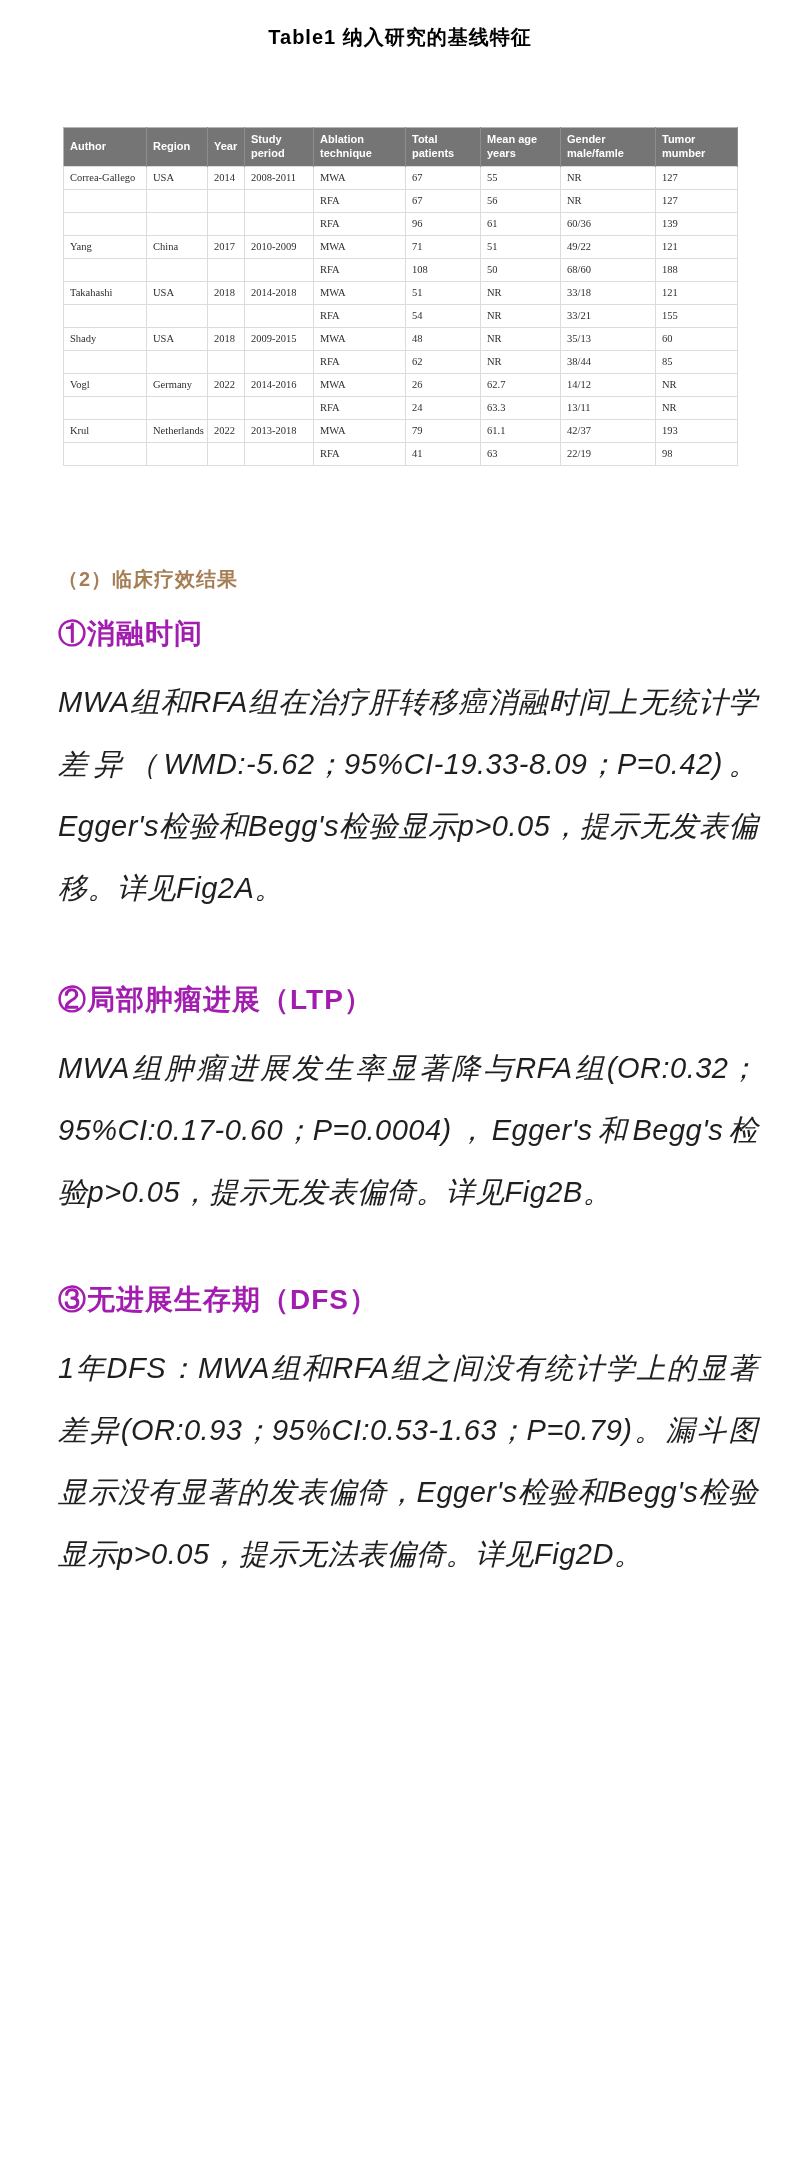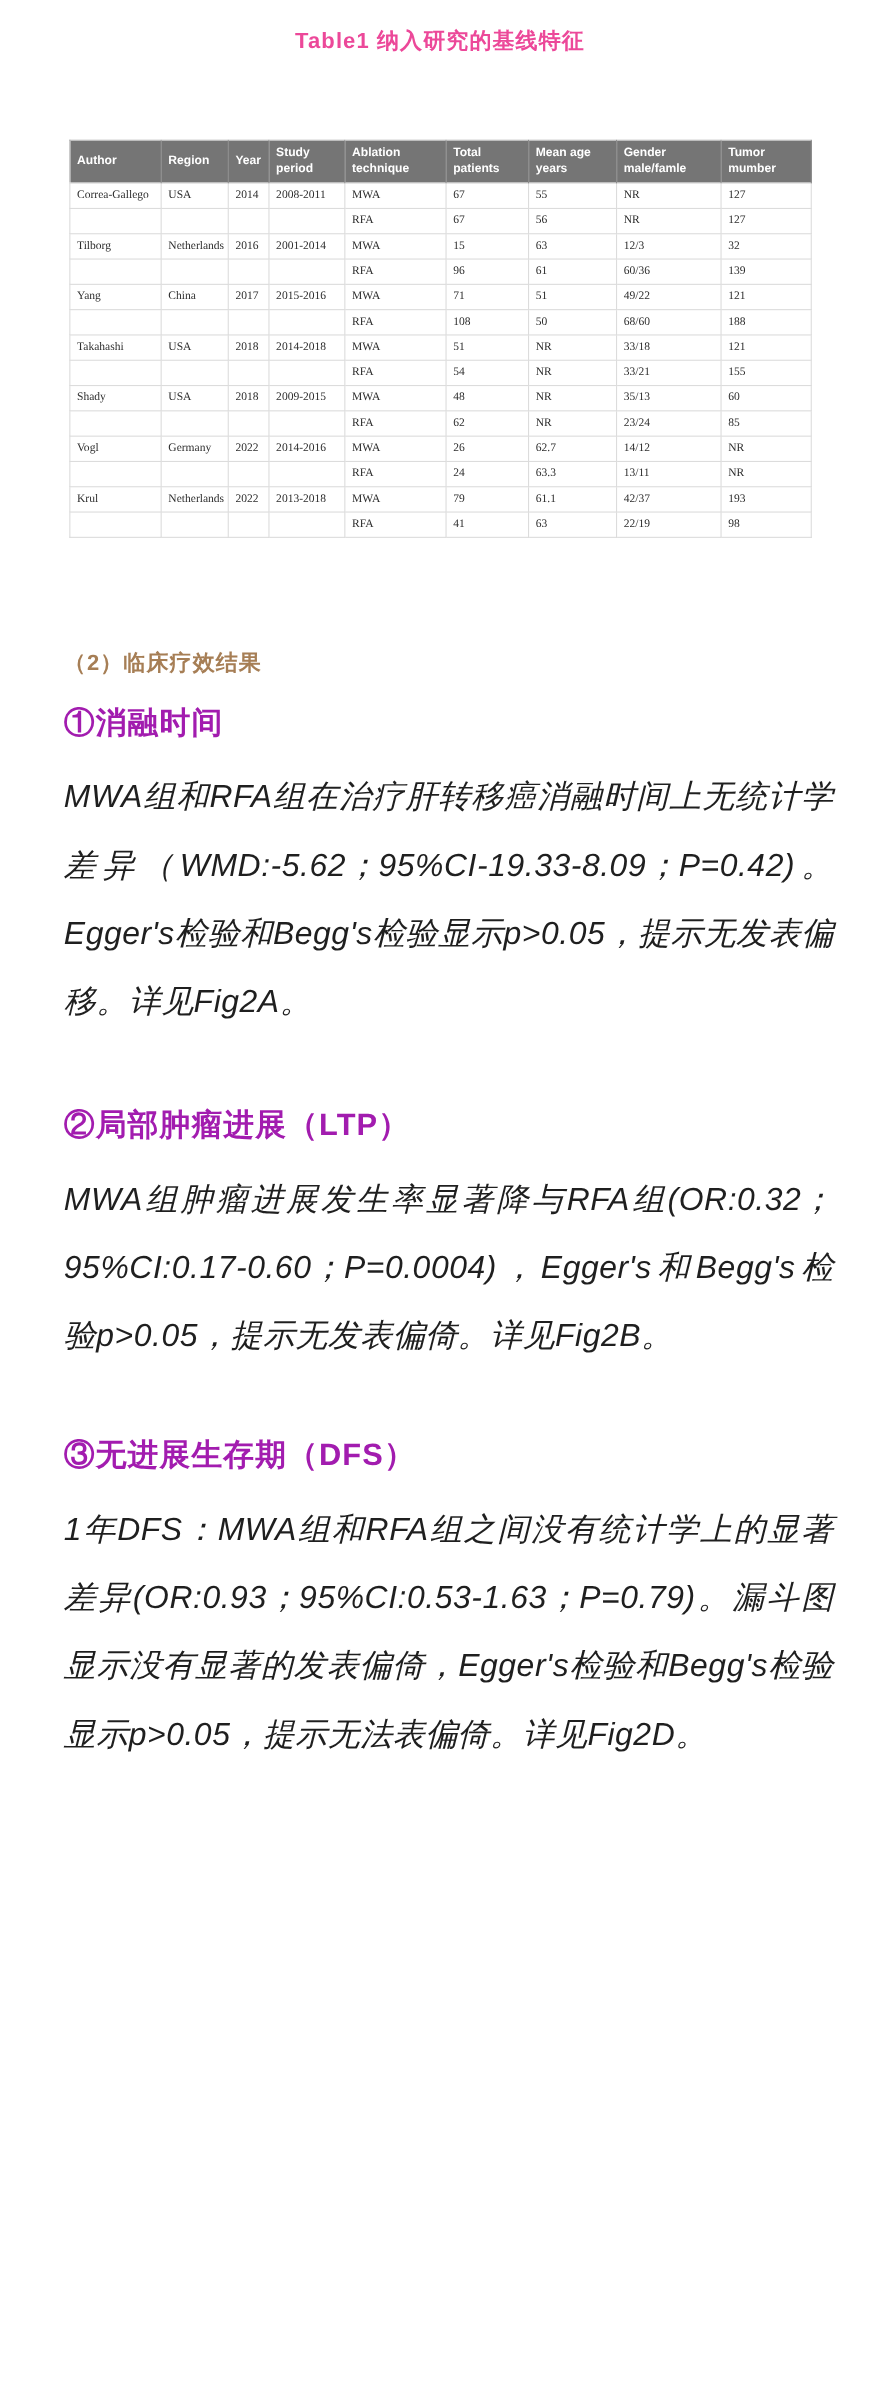--- a/index.html
+++ b/index.html
@@ -10,21 +10,21 @@
     font-family: "Liberation Sans", sans-serif;
     color: #1f1f1f;
     overflow: hidden;
   }
   .page-title {
     margin-top: 24px;
     text-align: center;
     font-size: 20px;
     font-weight: bold;
     letter-spacing: 1px;
-    color: #ec4899;
+    color: #000000;
   }
   .table-wrap {
     margin: 76px 63px 0 63px;
   }
   table.baseline {
     border-collapse: collapse;
     width: 674px;
     table-layout: fixed;
     border: 1px solid #b5b5b5;
   }
@@ -130,46 +130,35 @@
           <td></td>
           <td></td>
           <td></td>
           <td>RFA</td>
           <td>67</td>
           <td>56</td>
           <td>NR</td>
           <td>127</td>
         </tr>
         <tr>
-          <td>Tilborg</td>
-          <td>Netherlands</td>
-          <td>2016</td>
-          <td>2001-2014</td>
-          <td>MWA</td>
-          <td>15</td>
-          <td>63</td>
-          <td>12/3</td>
-          <td>32</td>
-        </tr>
-        <tr>
           <td></td>
           <td></td>
           <td></td>
           <td></td>
           <td>RFA</td>
           <td>96</td>
           <td>61</td>
           <td>60/36</td>
           <td>139</td>
         </tr>
         <tr>
           <td>Yang</td>
           <td>China</td>
           <td>2017</td>
-          <td>2015-2016</td>
+          <td>2010-2009</td>
           <td>MWA</td>
           <td>71</td>
           <td>51</td>
           <td>49/22</td>
           <td>121</td>
         </tr>
         <tr>
           <td></td>
           <td></td>
           <td></td>
@@ -214,21 +203,21 @@
           <td>60</td>
         </tr>
         <tr>
           <td></td>
           <td></td>
           <td></td>
           <td></td>
           <td>RFA</td>
           <td>62</td>
           <td>NR</td>
-          <td>23/24</td>
+          <td>38/44</td>
           <td>85</td>
         </tr>
         <tr>
           <td>Vogl</td>
           <td>Germany</td>
           <td>2022</td>
           <td>2014-2016</td>
           <td>MWA</td>
           <td>26</td>
           <td>62.7</td>

